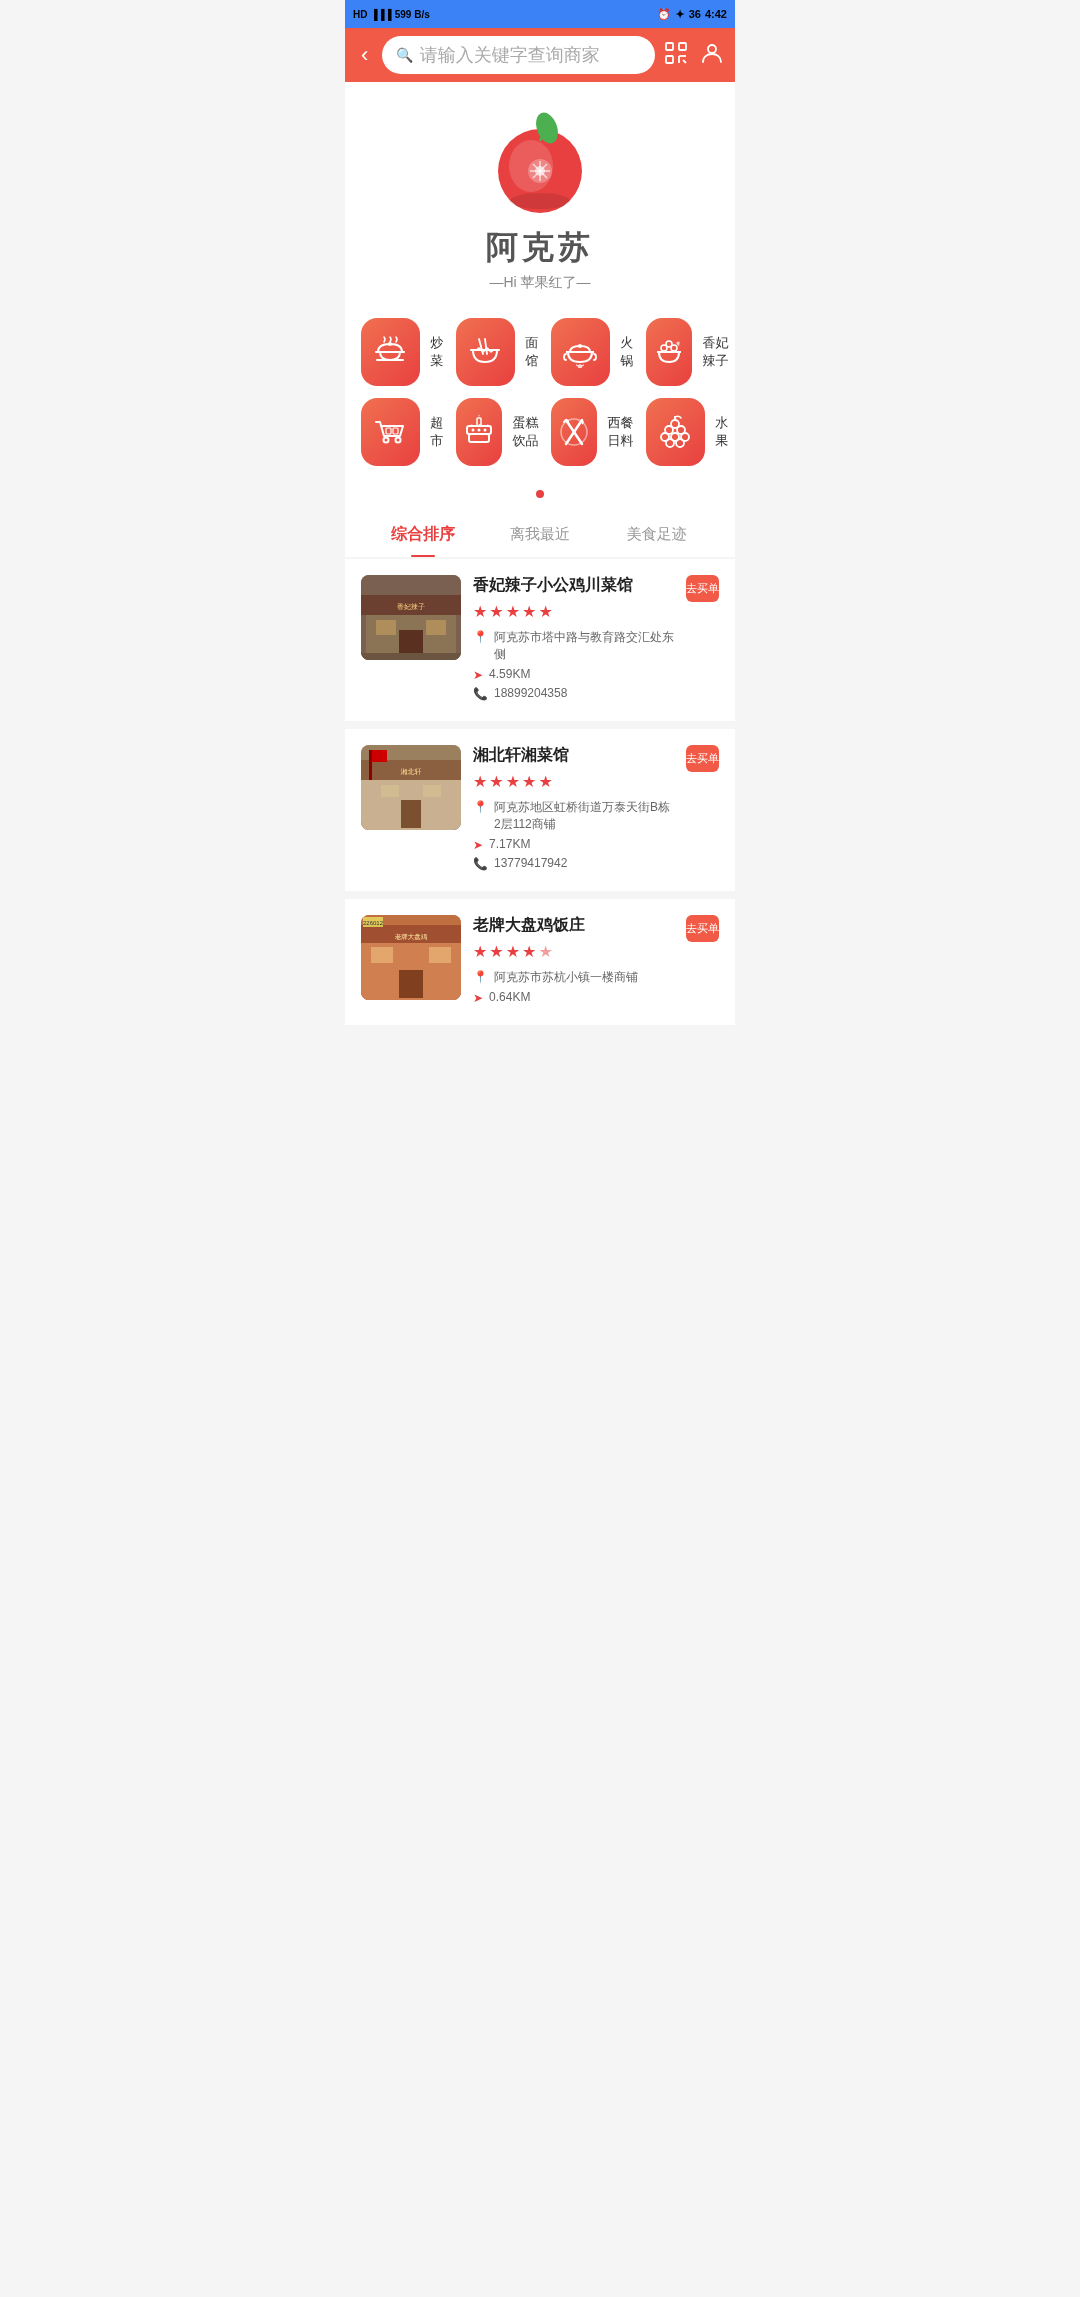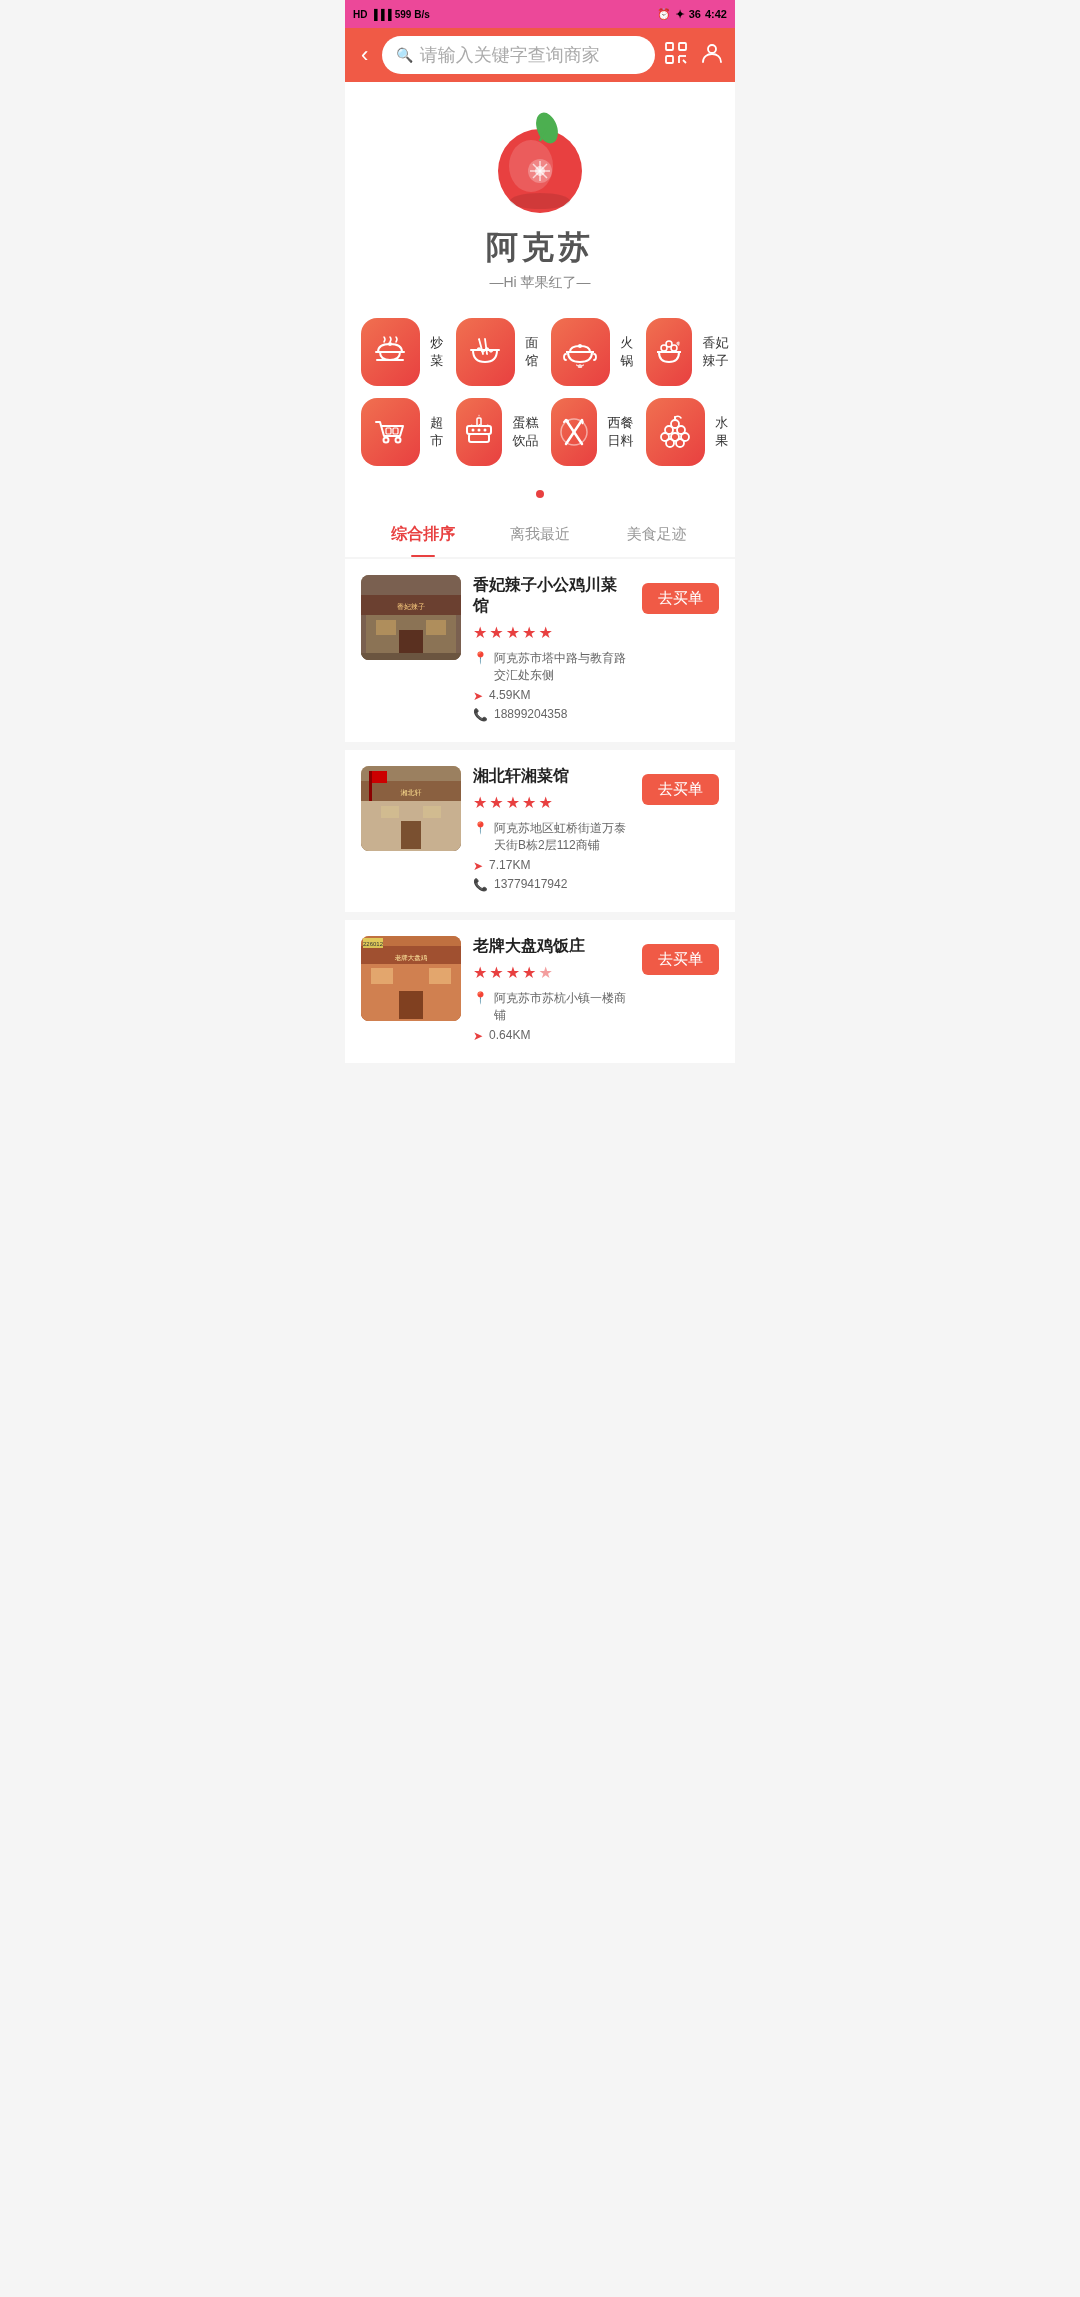--- a/index.html
+++ b/index.html
@@ -7,21 +7,21 @@
     body {
       width: 390px;
       margin: 0 auto;
       font-family: -apple-system, 'PingFang SC', 'Microsoft YaHei', sans-serif;
       background: #f5f5f5;
       font-size: 14px;
     }
 
     
     .status-bar {
-      background: #ec4899;
+      background: #3b82f6;
       height: 28px;
       display: flex;
       align-items: center;
       justify-content: space-between;
       padding: 0 8px;
       font-size: 11px;
       font-weight: 600;
     }
     .status-left { display: flex; align-items: center; gap: 3px; font-size: 10px; }
     .status-right { display: flex; align-items: center; gap: 4px; font-size: 11px; }
@@ -199,25 +199,24 @@
       margin-bottom: 4px;
       font-size: 12px;
       color: #666;
     }
     .info-icon { color: #e84040; font-size: 12px; flex-shrink: 0; margin-top: 1px; }
     .buy-btn {
       background: #f05a46;
       color: white;
       border: none;
       border-radius: 6px;
-      padding: 6px 16px;
-      font-size: 15px;
+      padding: 6px 0;
+      font-size: 11px;
       cursor: pointer;
       white-space: nowrap;
-      margin-top: 8px;
       align-self: center;
       flex-shrink: 0;
     }
     .card-right {
       display: flex;
       flex-direction: column;
       align-items: flex-end;
       justify-content: flex-end;
       height: 100%;
     }

